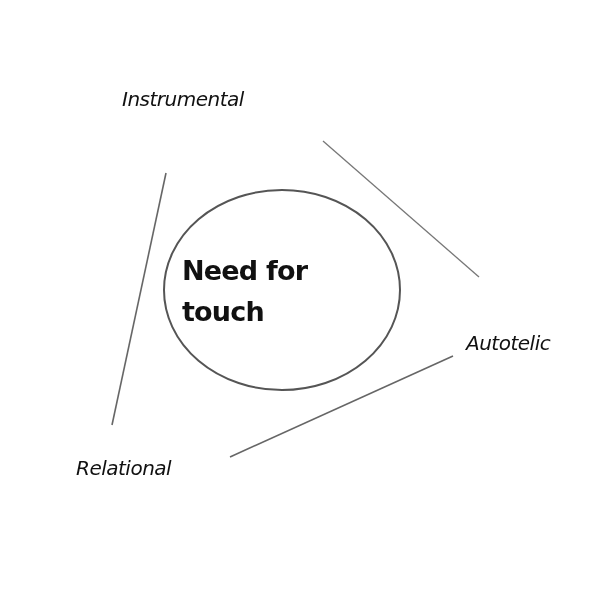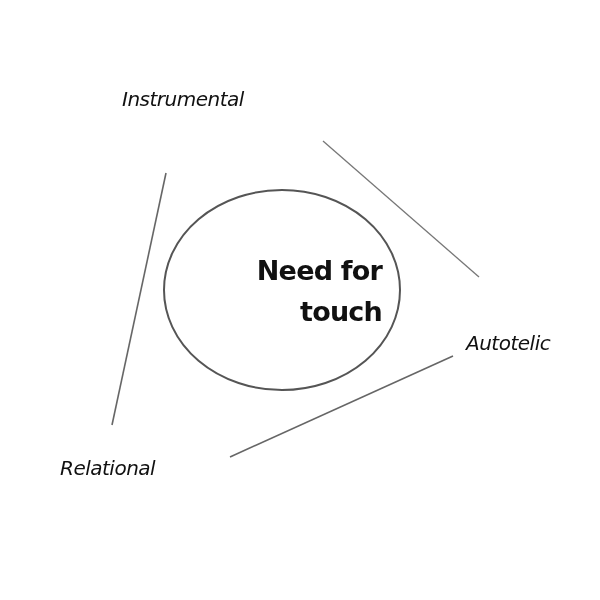--- a/index.html
+++ b/index.html
@@ -14,21 +14,21 @@
       white-space: nowrap;
       line-height: 1;
       letter-spacing: -0.5px;
     }
     .center-label {
       position: absolute;
       font-family: "DejaVu Sans", sans-serif;
       font-weight: bold;
       font-size: 27px;
       color: #111111;
-      text-align: right;
+      text-align: left;
       line-height: 41px;
       width: 200px;
       letter-spacing: -0.8px;
     }
   </style>
 </head>
 <body>
 
 <div class="diagram">
   <svg width="600" height="600" viewBox="0 0 600 600" style="position:absolute;left:0;top:0;">
@@ -38,14 +38,14 @@
     <line x1="230" y1="457" x2="453" y2="356" stroke="#666666" stroke-width="1.6"></line>
   </svg>
 
   <div class="center-label" style="left:182px; top:250px;">
     <div>Need for</div>
     <div>touch</div>
   </div>
 
   <div class="label" style="left:122px; top:89px;">Instrumental</div>
   <div class="label" style="left:466px; top:306px;margin-top:27px;">Autotelic</div>
-  <div class="label" style="left:60px; top:458px;">Relational</div>
+  <div class="label" style="left:76px; top:458px;">Relational</div>
 </div>
 
 </body></html>

